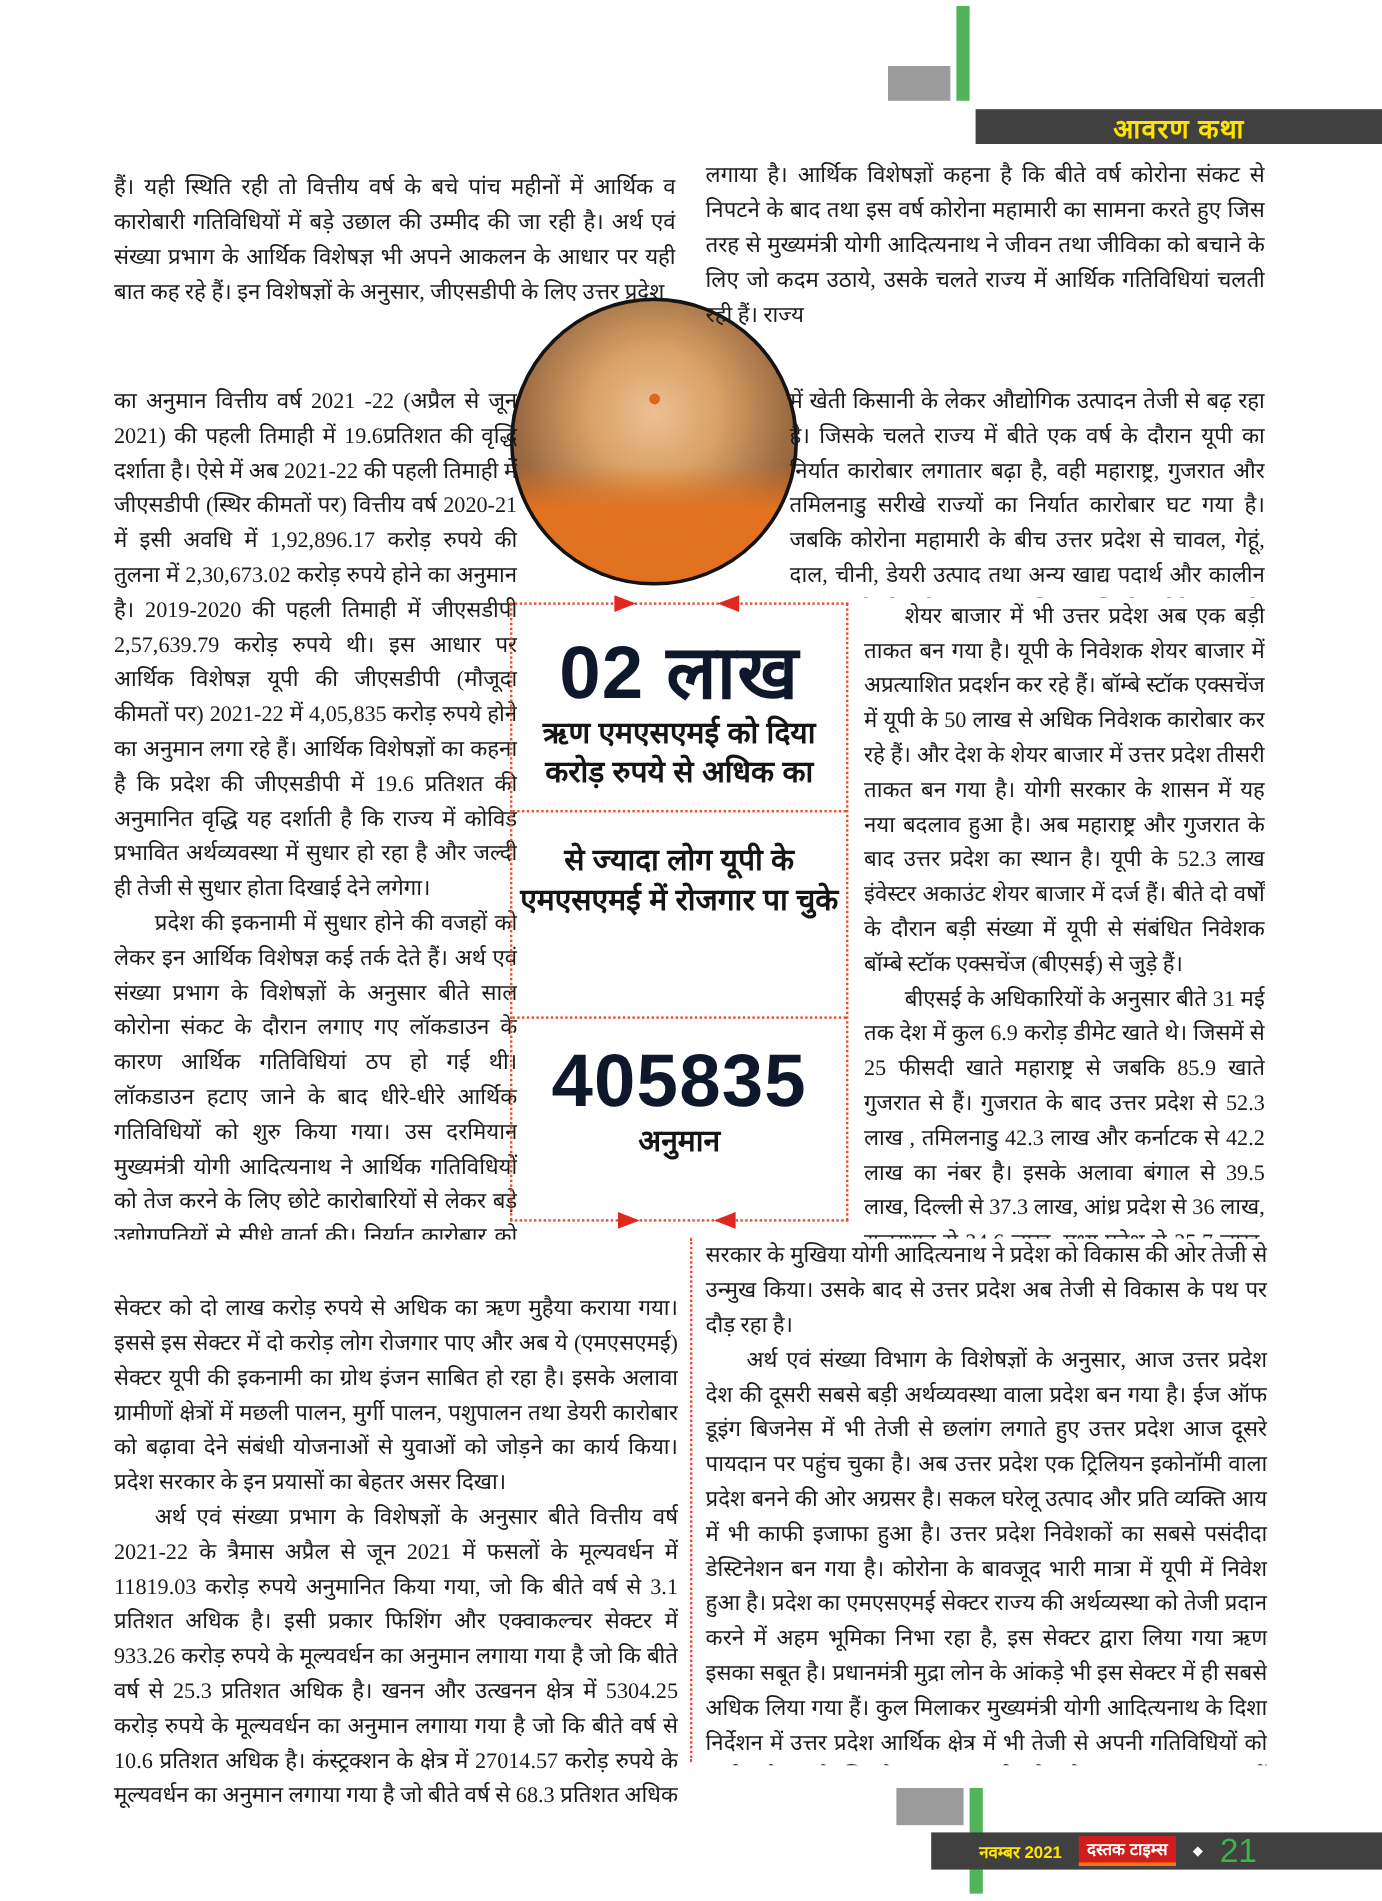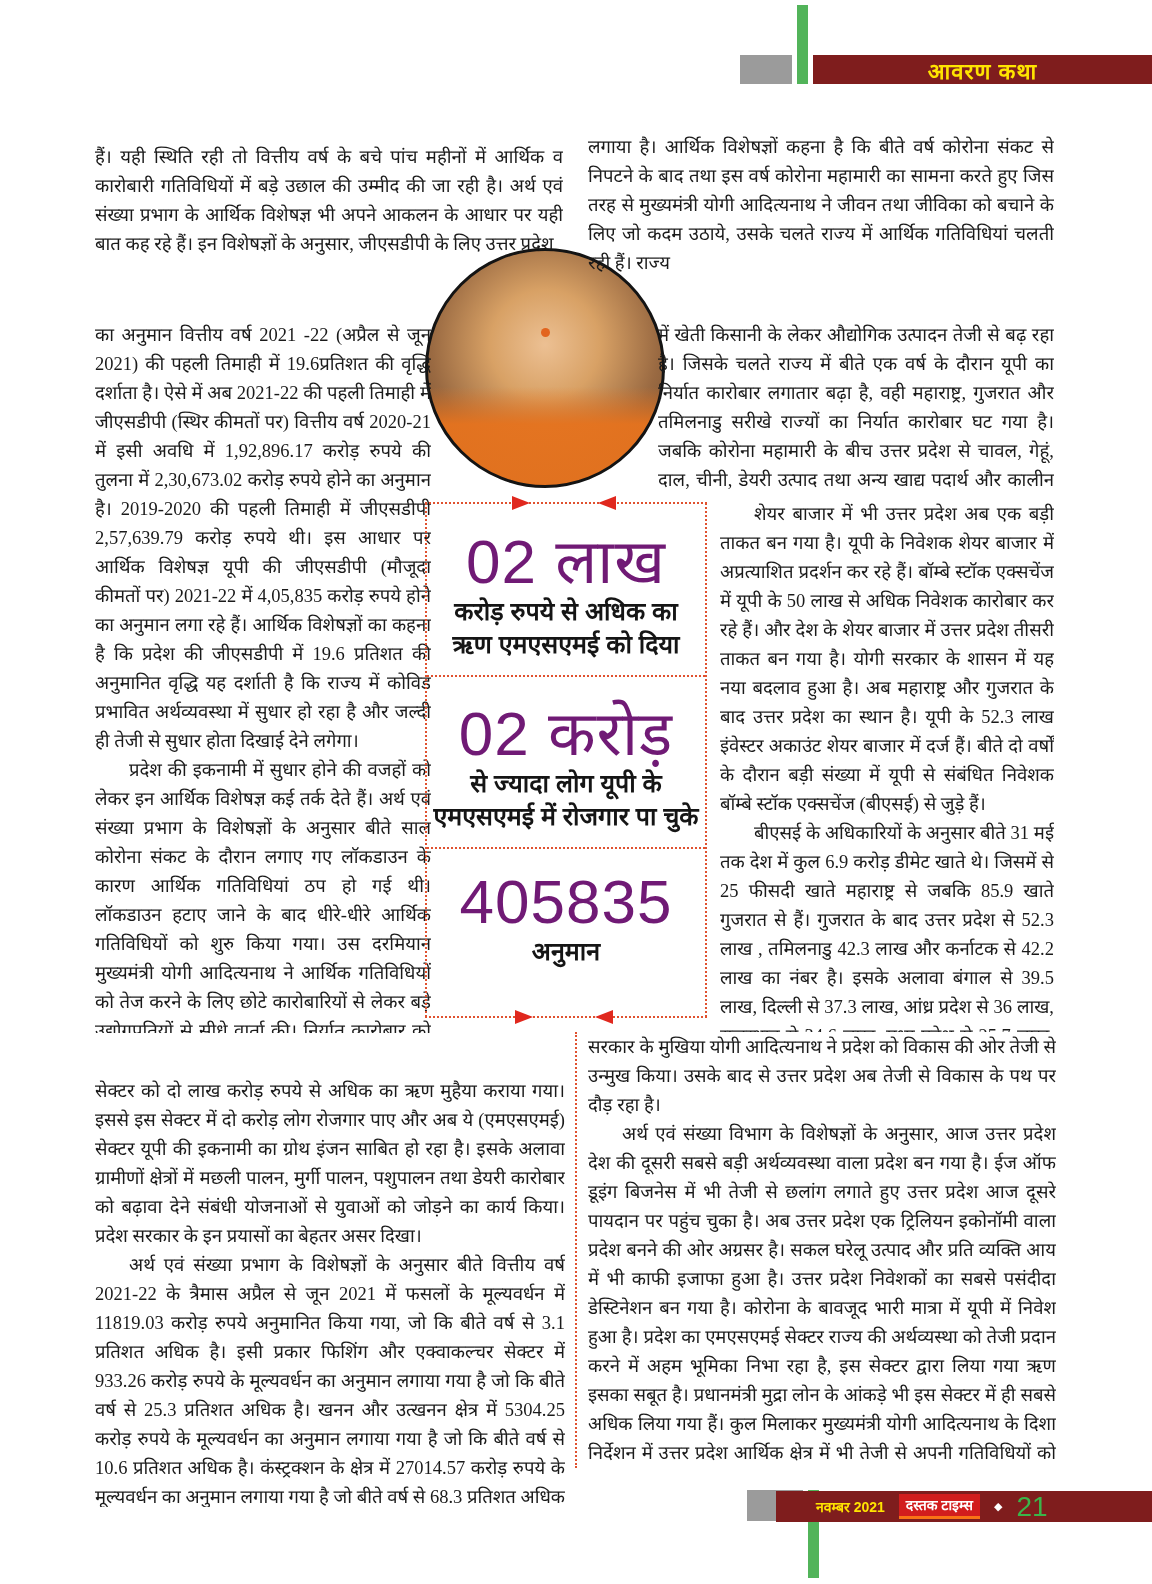--- a/index.html
+++ b/index.html
@@ -1,21 +1,21 @@
 <!DOCTYPE html>
 <html><head>
 <meta charset="utf-8">
 <style>
   html,body{margin:0;padding:0;background:#ffffff;}
   .page{position:relative;width:1152px;height:1584px;background:#ffffff;overflow:hidden;
         font-family:"Liberation Serif", serif;color:#1a1a1a;}
   
   .graybox{position:absolute;background:#9b9b9b;}
   .greenbar{position:absolute;background:#52b45a;}
-  .blackbar{position:absolute;background:#7f1d1d;display:flex;align-items:center;}
+  .blackbar{position:absolute;background:#404040;display:flex;align-items:center;margin-top:36px;}
   .hdr-label{width:100%;text-align:center;color:#ffe400;font-family:"Liberation Sans",sans-serif;
              font-weight:bold;font-size:22px;letter-spacing:1px;}
   .ftr-inner{display:flex;align-items:center;gap:14px;padding-left:16px;font-family:"Liberation Sans",sans-serif;}
   .ftr-issue{color:#ffe400;font-weight:bold;font-size:14px;}
   .ftr-logo{background:#d21d1d;color:#ffffff;font-weight:bold;font-size:14px;padding:1px 7px 2px;
             border-bottom:3px solid #f97316;white-space:nowrap;}
   .ftr-diamond{color:#ffffff;font-size:11px;}
   .ftr-page{color:#3bb54a;font-weight:normal;font-size:28px;font-family:"Liberation Sans",sans-serif;}
   
   .tblock{position:absolute;overflow:hidden;text-align:justify;font-size:18.5px;line-height:29px;}
@@ -27,21 +27,21 @@
          background:
            linear-gradient(to bottom, rgba(0,0,0,0) 58%, rgba(230,115,30,0.95) 74%),
            radial-gradient(circle at 50% 40%, #ecc093 0%, #d8a165 30%, #9a6a42 62%, #5e3f27 100%);}
   .photo .tilak{position:absolute;left:50%;top:33%;width:9px;height:9px;margin-left:-4px;border-radius:50%;
          background:#e2641e;}
   
   .callouts{position:absolute;left:425px;top:503px;width:282px;height:514px;
             border-left:2px dotted #e0512f;border-right:2px dotted #e0512f;box-sizing:border-box;}
   .co-sep{position:absolute;left:0;width:100%;border-top:2px dotted #e0512f;}
   .co-box{position:absolute;left:0;width:100%;text-align:center;font-family:"Liberation Sans",sans-serif;}
-  .co-num{color:#701a75;font-weight:normal;font-size:62px;line-height:66px;letter-spacing:1px;}
+  .co-num{color:#0f172a;font-weight:bold;font-size:62px;line-height:66px;letter-spacing:1px;}
   .co-sub{color:#151515;font-weight:bold;font-size:25px;line-height:33px;}
   .arrow-r{position:absolute;width:0;height:0;border-top:7px solid transparent;
            border-bottom:7px solid transparent;border-left:18px solid #e0281e;}
   .arrow-l{position:absolute;width:0;height:0;border-top:7px solid transparent;
            border-bottom:7px solid transparent;border-right:18px solid #e0281e;}
   .hdots{position:absolute;border-top:2px dotted #e0512f;}
   .vdots{position:absolute;border-left:2px dotted #e0512f;}
 </style>
 </head>
 <body>
@@ -87,26 +87,25 @@
 
   <div class="vdots" style="left:575px;top:1032px;height:436px;"></div>
 
   <div class="hdots" style="left:425px;top:502px;width:282px;"></div>
   <div class="arrow-r" style="left:512px;top:496px;"></div>
   <div class="arrow-l" style="left:598px;top:496px;"></div>
 
   <div class="callouts">
     <div class="co-box" style="top:26px;">
       <div class="co-num">02 लाख</div>
+      <div class="co-sub">ऋण एमएसएमई को दिया</div>
       <div class="co-sub">करोड़ रुपये से अधिक का</div>
-      <div class="co-sub">ऋण एमएसएमई को दिया</div>
     </div>
     <div class="co-sep" style="top:172px;"></div>
     <div class="co-box" style="top:198px;">
-      <div class="co-num">02 करोड़</div>
       <div class="co-sub">से  ज्यादा  लोग  यूपी  के</div>
       <div class="co-sub">एमएसएमई में रोजगार पा चुके</div>
     </div>
     <div class="co-sep" style="top:344px;"></div>
     <div class="co-box" style="top:366px;">
       <div class="co-num">405835</div>
       <div class="co-sub">अनुमान</div>
     </div>
   </div>
 

